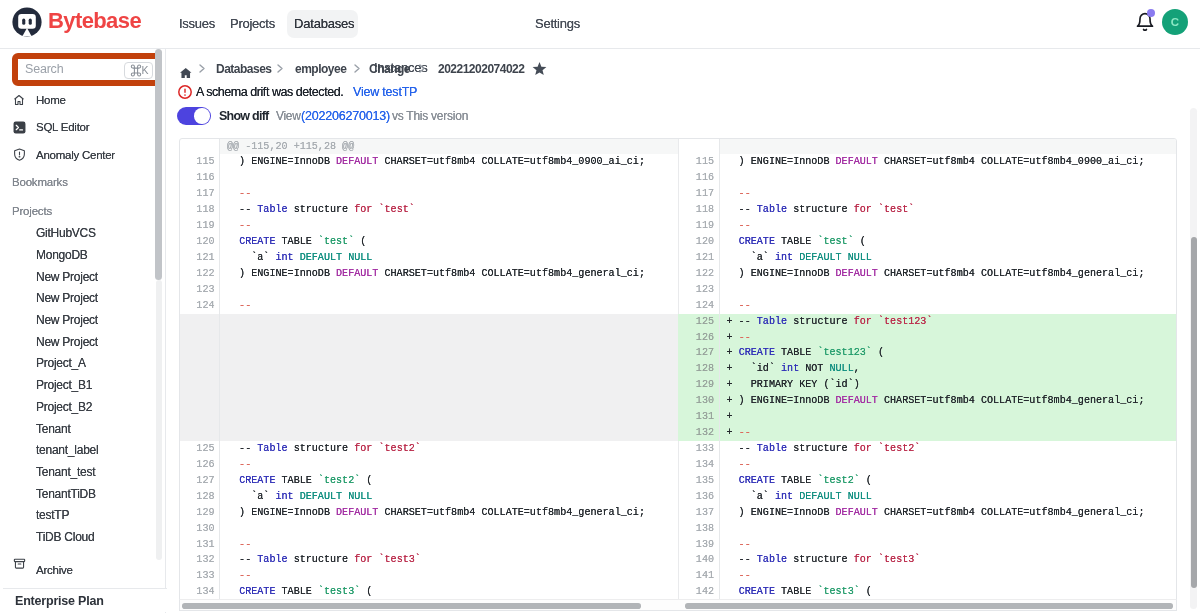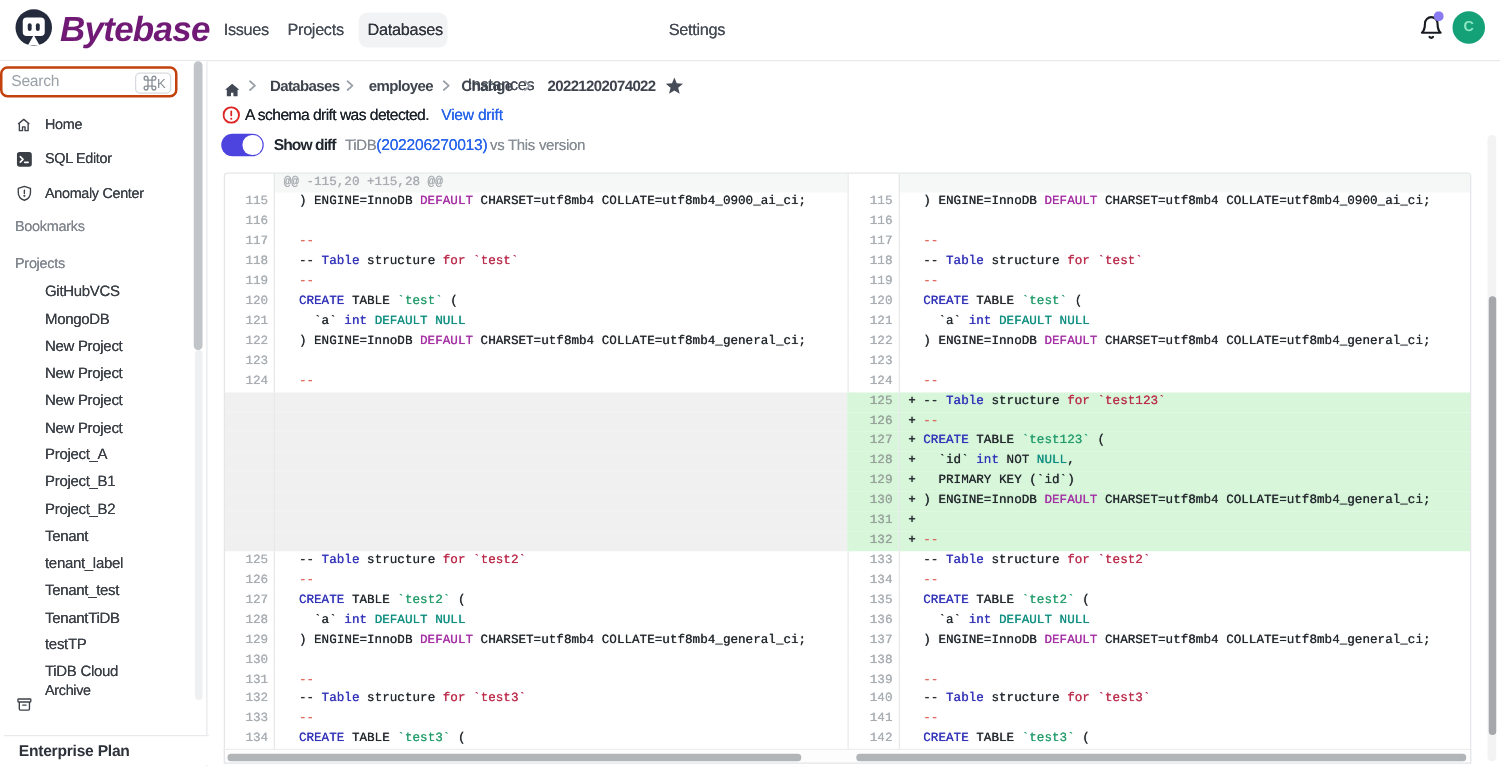--- a/index.html
+++ b/index.html
@@ -1,28 +1,28 @@
 <!DOCTYPE html>
 <html><head><meta charset="utf-8">
 <style>
 html,body{margin:0;padding:0;}
 body{width:1200px;height:613px;overflow:hidden;font-family:"Liberation Sans",sans-serif;background:#fff;position:relative;}
 .abs{position:absolute;}
 
 #nav{position:absolute;left:0;top:0;width:1200px;height:48px;background:#fff;border-bottom:1px solid #e7e9ec;}
 #logo{position:absolute;left:12px;top:7px;}
-#logotext{position:absolute;left:48px;top:8px;font-size:28px;font-weight:700;color:#701a75;letter-spacing:-0.6px;font-style:italic;}
+#logotext{position:absolute;left:48px;top:8px;font-size:22px;font-weight:700;color:#ef4444;letter-spacing:-0.6px;}
 .navitem{position:absolute;top:0;height:48px;line-height:48px;font-size:13px;font-weight:500;color:#464c56;letter-spacing:-0.25px;text-shadow:0 0 0.35px #464c56;}
 #pill{position:absolute;left:286.5px;top:10px;width:71px;height:28px;background:#f2f3f4;border-radius:7px;}
 #pill span{position:absolute;left:7.5px;top:0;line-height:28px;font-size:13px;font-weight:500;color:#30353d;letter-spacing:-0.2px;text-shadow:0 0 0.35px #30353d;}
 #bell{position:absolute;left:1134.5px;top:11.5px;}
 #avatar{position:absolute;left:1162px;top:9px;width:26px;height:26px;border-radius:50%;background:#14a178;color:#8ce8c4;font-size:11.5px;font-weight:600;text-align:center;line-height:26px;}
 
 #side{position:absolute;left:0;top:49px;width:165px;height:564px;border-right:1px solid #e7e9ec;background:#fff;}
-#search{position:absolute;left:0;top:53px;width:138px;height:21px;border:2px solid #c2410c;border-radius:6px;background:#fff;}
+#search{position:absolute;left:12px;top:53px;width:138px;height:21px;border:6px solid #c2410c;border-radius:6px;background:#fff;}
 #search .sph{position:absolute;left:7px;top:3px;font-size:12.5px;color:#9ba1a9;letter-spacing:-0.2px;}
 #kbd{position:absolute;right:3px;top:2.5px;width:27px;height:15px;border:1px solid #d7dade;border-radius:4px;color:#8d939b;}
 .sitem{position:absolute;left:36px;font-size:11.5px;color:#3a3f46;letter-spacing:-0.25px;white-space:nowrap;text-shadow:0 0 0.4px;}
 .shead{position:absolute;left:12px;font-size:11.5px;color:#80868e;letter-spacing:-0.2px;text-shadow:0 0 0.3px;}
 .sproj{position:absolute;left:36px;font-size:12px;color:#3a3f46;letter-spacing:-0.25px;white-space:nowrap;text-shadow:0 0 0.4px;}
 .sicon{position:absolute;left:13px;}
 #eplan{position:absolute;left:3px;top:588px;width:164px;height:23px;border-top:1px solid #e7e9ec;background:#fff;}
 #eplan span{position:absolute;left:12px;top:5px;font-size:12.5px;font-weight:700;color:#2d323a;letter-spacing:-0.2px;}
 #sscroll{position:absolute;left:155px;top:49px;width:7px;height:231px;background:#c1c4c8;border-radius:3.5px;}
 #strack{position:absolute;left:155.5px;top:280px;width:6px;height:280px;background:#eff0f1;border-radius:3px;}
@@ -132,26 +132,26 @@
 <div class="bc" style="left:438px;">20221202074022</div>
 <div class="abs" style="left:532px;top:62px;"><svg width="15" height="14" viewBox="0 0 24 23">
       <path d="M12 0l3.1 7.6 8.2.6-6.3 5.3 2 8-7-4.4-7 4.4 2-8L.7 8.2l8.2-.6z" fill="#454c57"></path>
     </svg></div>
 <div class="abs" style="left:177.5px;top:84.5px;"><svg width="14" height="14" viewBox="0 0 14 14">
       <circle cx="7" cy="7" r="6.2" fill="none" stroke="#dc2626" stroke-width="1.5"></circle>
       <rect x="6.3" y="3.4" width="1.4" height="4.6" rx="0.7" fill="#dc2626"></rect>
       <circle cx="7" cy="10" r="0.85" fill="#dc2626"></circle>
     </svg></div>
 <div id="warntext">A schema drift was detected.</div>
-<div id="viewdrift">View drift</div>
+<div id="viewdrift">View testTP</div>
 <div id="toggle">
     <i></i>
   </div>
 <div id="showdiff">Show diff</div>
-<div id="prevlbl">TiDB</div>
+<div id="prevlbl">View</div>
 <div id="prevlink">(202206270013)</div>
 <div id="vslbl">vs This version</div>
 
 <div id="eplan">
     <span>Enterprise Plan</span>
   </div>
 <svg class="chev" style="left:199px;" width="6" height="9" viewBox="0 0 6 9">
     <path d="M1 1 L5 4.5 L1 8" stroke="#9aa0a8" stroke-width="1.4" fill="none" stroke-linecap="round" stroke-linejoin="round"></path>
   </svg>
 <svg class="chev" style="left:277px;" width="6" height="9" viewBox="0 0 6 9">
@@ -214,13 +214,13 @@
 <div class="sproj" style="top: 334.8px;">New Project</div>
 <div class="sproj" style="top: 356.48px;">Project_A</div>
 <div class="sproj" style="top: 378.16px;">Project_B1</div>
 <div class="sproj" style="top: 399.84px;">Project_B2</div>
 <div class="sproj" style="top: 421.52px;">Tenant</div>
 <div class="sproj" style="top: 443.2px;">tenant_label</div>
 <div class="sproj" style="top: 464.88px;">Tenant_test</div>
 <div class="sproj" style="top: 486.56px;">TenantTiDB</div>
 <div class="sproj" style="top: 508.24px;">testTP</div>
 <div class="sproj" style="top: 529.92px;">TiDB Cloud</div>
-<div class="sitem" style="top: 547px;">Archive</div>
+<div class="sitem" style="top: 564px;">Archive</div>
 
 </body></html>

